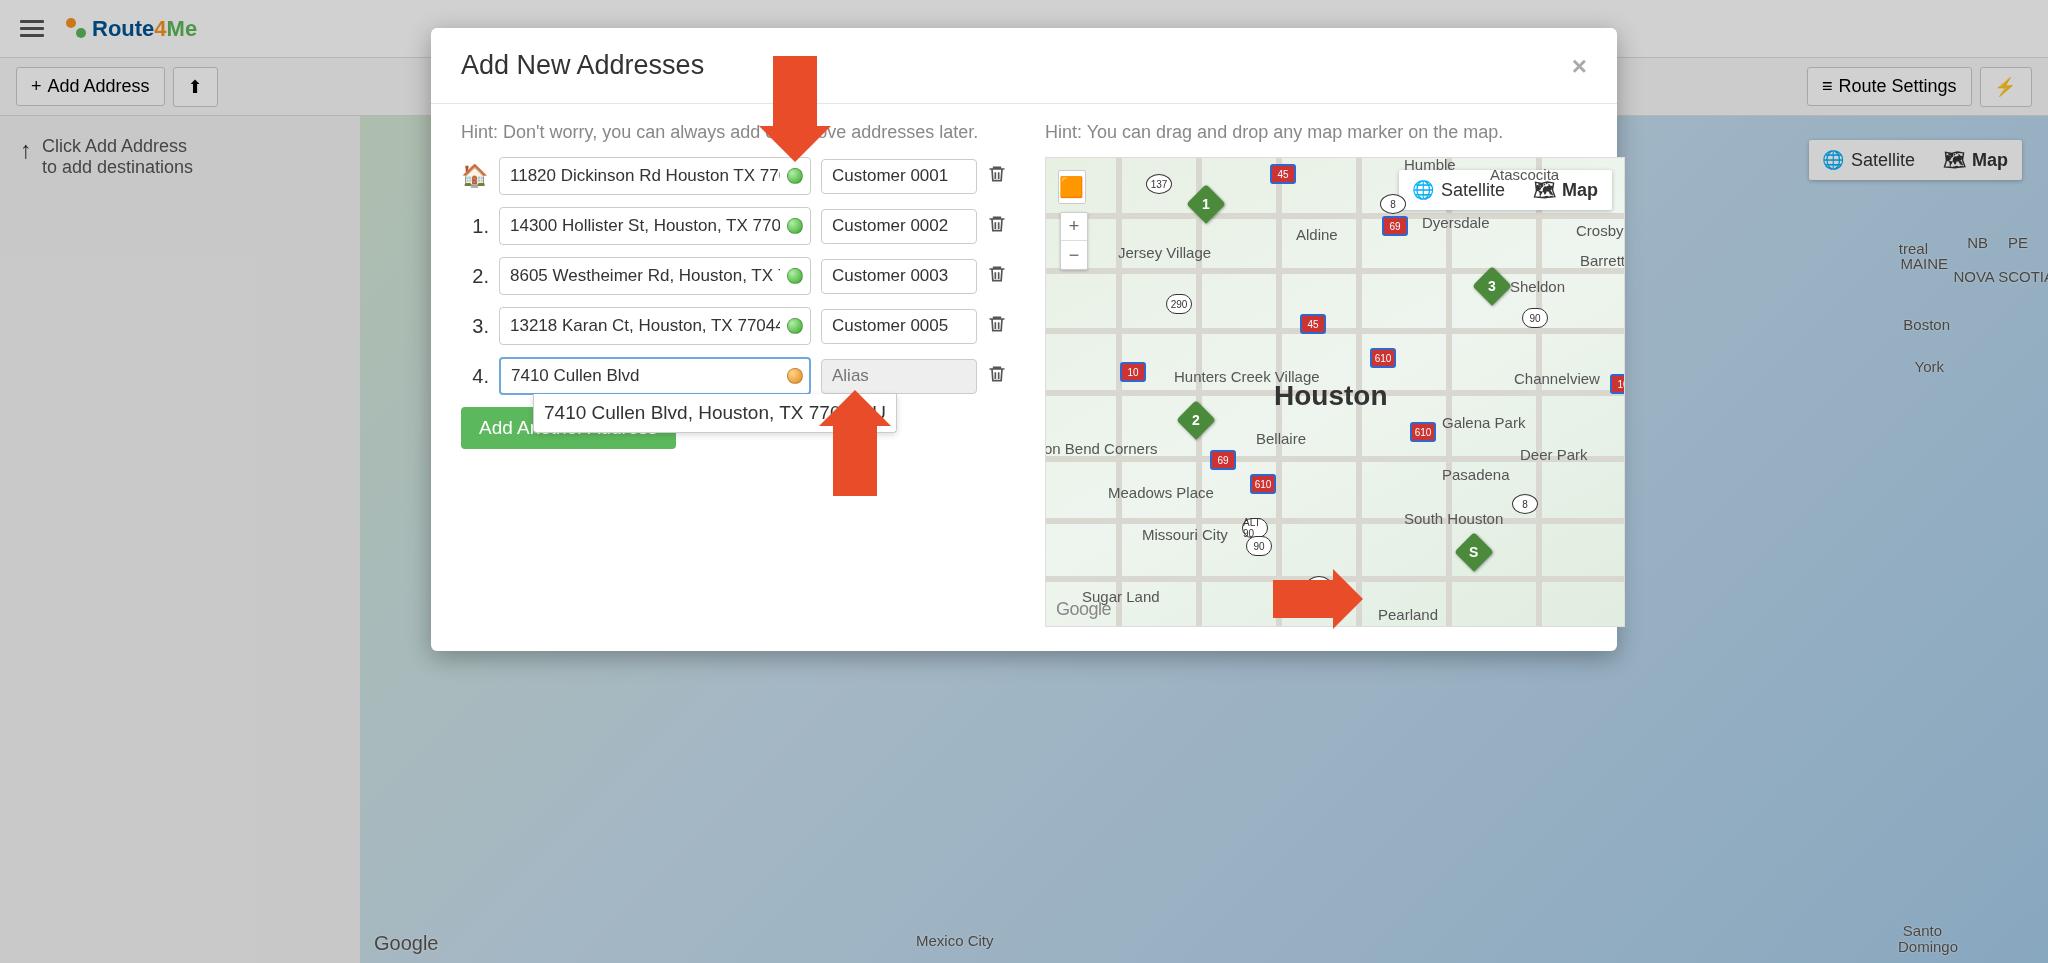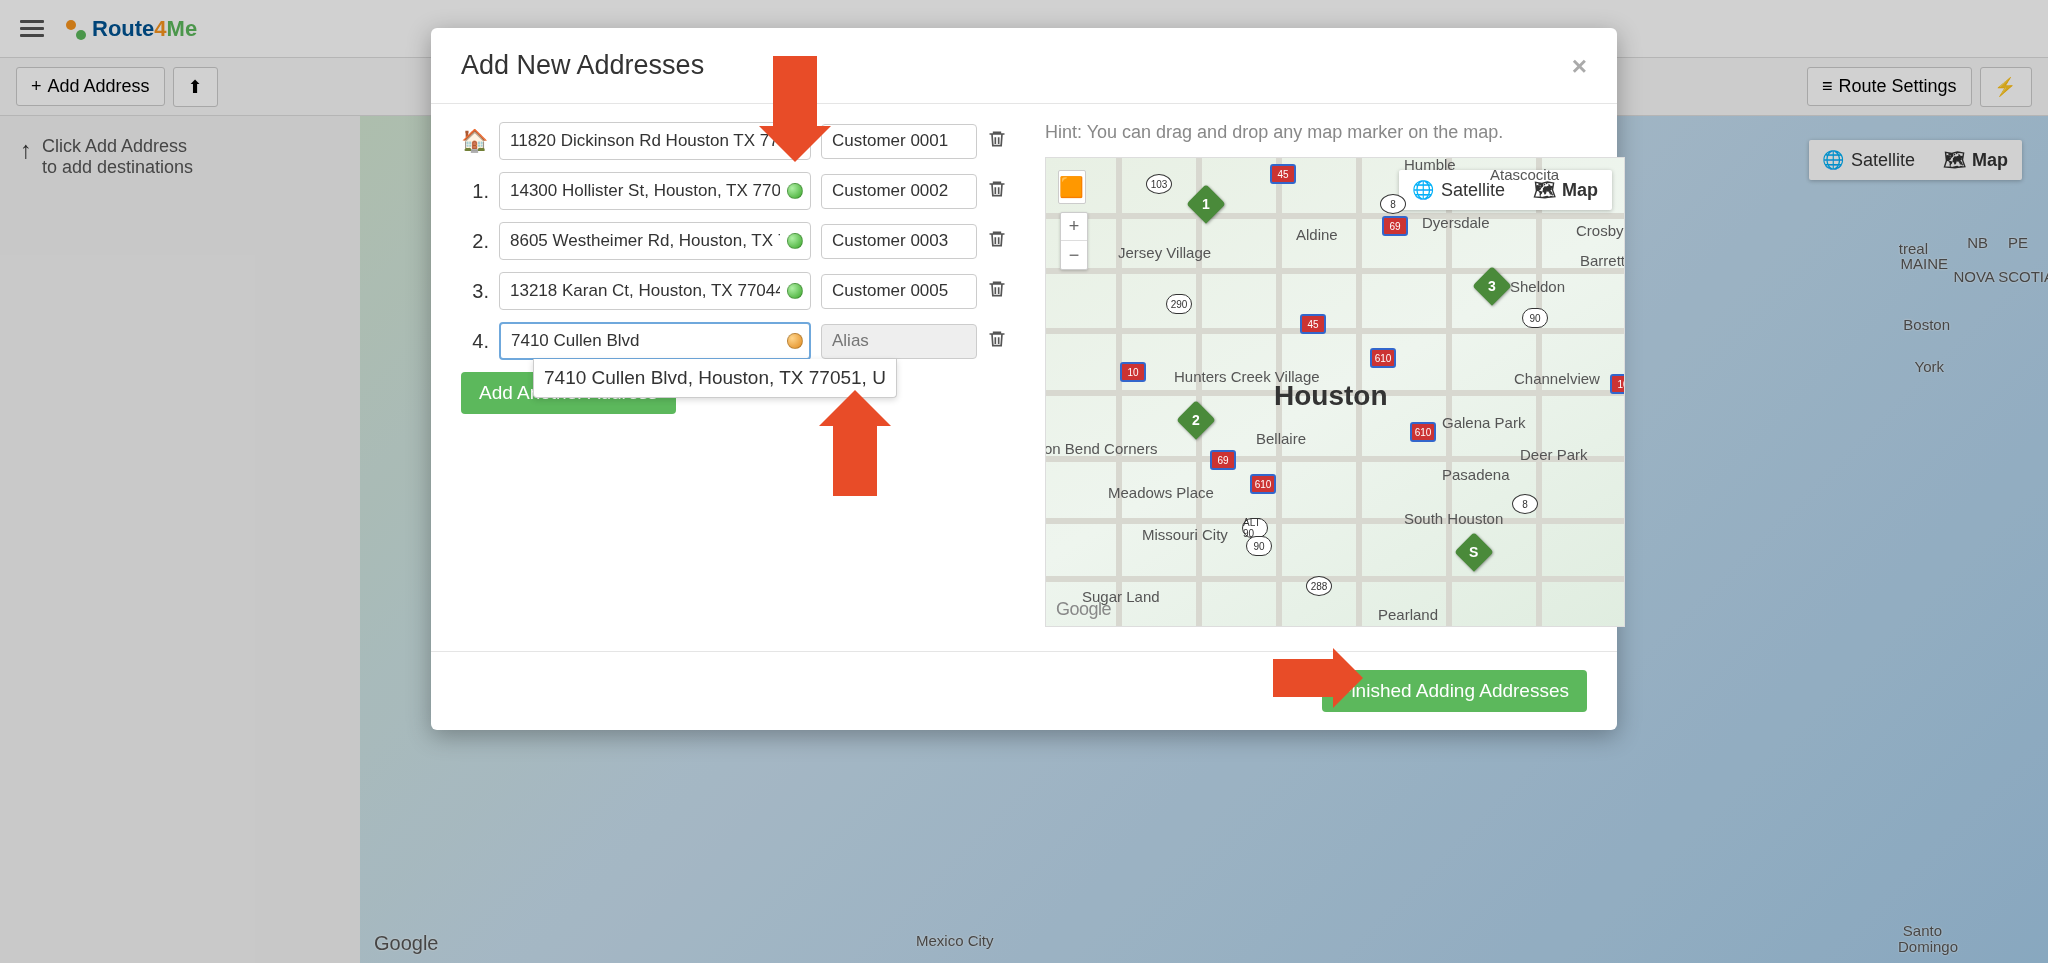--- a/index.html
+++ b/index.html
@@ -29,21 +29,21 @@
   cursor: pointer;
 }
 .hamburger span {
   width: 24px;
   height: 3px;
   background: #555;
   border-radius: 1px;
 }
 .logo {
   display: flex;
-  align-items: flex-end;
+  align-items: flex-start;
   gap: 4px;
   font-size: 22px;
   font-weight: 700;
 }
 .logo-icon {
   width: 24px;
   height: 24px;
   position: relative;
 }
 .logo-icon::before, .logo-icon::after {
@@ -489,20 +489,21 @@
 </div>
 
 <div class="overlay">
   <div class="modal">
     <div class="modal-header">
       <div class="modal-title">Add New Addresses</div>
       <div class="modal-close">×</div>
     </div>
     <div class="modal-body">
       <div class="left-col">
+        <div class="hint">Hint: Don't worry, you can always add or remove addresses later.</div>
         <div id="addr-rows">
             <div class="addr-row">
               <div class="row-label"><span class="home-icon">🏠</span></div>
               <div class="addr-input-wrap">
                 <input class="addr-input" value="11820 Dickinson Rd Houston TX 7708" style="">
                 <div class="status-dot status-green"></div>
               </div>
               <div class="alias-input-wrap"><input class="alias-input" placeholder="Alias" value="Customer 0001" style=""></div>
               <div class="trash-icon"><svg viewBox="0 0 24 24" width="20" height="20" fill="none" stroke="#555" stroke-width="2">
                   <path d="M3 6h18M8 6V4h8v2M6 6l1 14h10l1-14M10 10v8M14 10v8"></path>
@@ -620,21 +621,21 @@
               <div class="map-city-label" style="top: 256px; left: 396px;">Galena Park</div>
               <div class="map-city-label" style="top: 326px; left: 62px;">Meadows Place</div>
               <div class="map-city-label" style="top: 368px; left: 96px;">Missouri City</div>
               <div class="map-city-label" style="top: 430px; left: 36px;">Sugar Land</div>
               <div class="map-city-label" style="top: 352px; left: 358px;">South Houston</div>
               <div class="map-city-label" style="top: 308px; left: 396px;">Pasadena</div>
               <div class="map-city-label" style="top: 288px; left: 474px;">Deer Park</div>
               <div class="map-city-label" style="top: 448px; left: 332px;">Pearland</div>
             </div>
           <div id="modal-map-shields">
-              <div class="hwy-shield hwy-state" style="top: 16px; left: 100px;">103</div>
+              <div class="hwy-shield hwy-state" style="top: 16px; left: 100px;">137</div>
               <div class="hwy-shield hwy-interstate" style="top: 6px; left: 224px;">45</div>
               <div class="hwy-shield hwy-state" style="top: 36px; left: 334px;">8</div>
               <div class="hwy-shield hwy-interstate" style="top: 58px; left: 336px;">69</div>
               <div class="hwy-shield hwy-us" style="top: 136px; left: 120px;">290</div>
               <div class="hwy-shield hwy-interstate" style="top: 156px; left: 254px;">45</div>
               <div class="hwy-shield hwy-interstate" style="top: 204px; left: 74px;">10</div>
               <div class="hwy-shield hwy-interstate" style="top: 292px; left: 164px;">69</div>
               <div class="hwy-shield hwy-interstate" style="top: 190px; left: 324px;">610</div>
               <div class="hwy-shield hwy-interstate" style="top: 264px; left: 364px;">610</div>
               <div class="hwy-shield hwy-us" style="top: 150px; left: 476px;">90</div>
@@ -642,23 +643,20 @@
               <div class="hwy-shield hwy-interstate" style="top: 316px; left: 204px;">610</div>
               <div class="hwy-shield hwy-us" style="top: 360px; left: 196px;">ALT 90</div>
               <div class="hwy-shield hwy-us" style="top: 378px; left: 200px;">90</div>
               <div class="hwy-shield hwy-state" style="top: 336px; left: 466px;">8</div>
               <div class="hwy-shield hwy-state" style="top: 418px; left: 260px;">288</div>
             </div>
           <div class="google-logo">Google</div>
         </div>
       </div>
     </div>
-    <div class="modal-footer">
-      <button class="btn-green">Finished Adding Addresses</button>
-    </div>
 
     <div class="arrow arrow-down" style="top:28px; left:342px">
       <div class="arrow-body"></div>
         <div class="arrow-head"></div>
     </div>
     <div class="arrow arrow-up" style="top:362px; left:402px">
       <div class="arrow-body"></div>
         <div class="arrow-head"></div>
     </div>
     <div class="arrow arrow-right" style="bottom:22px; right:254px">

